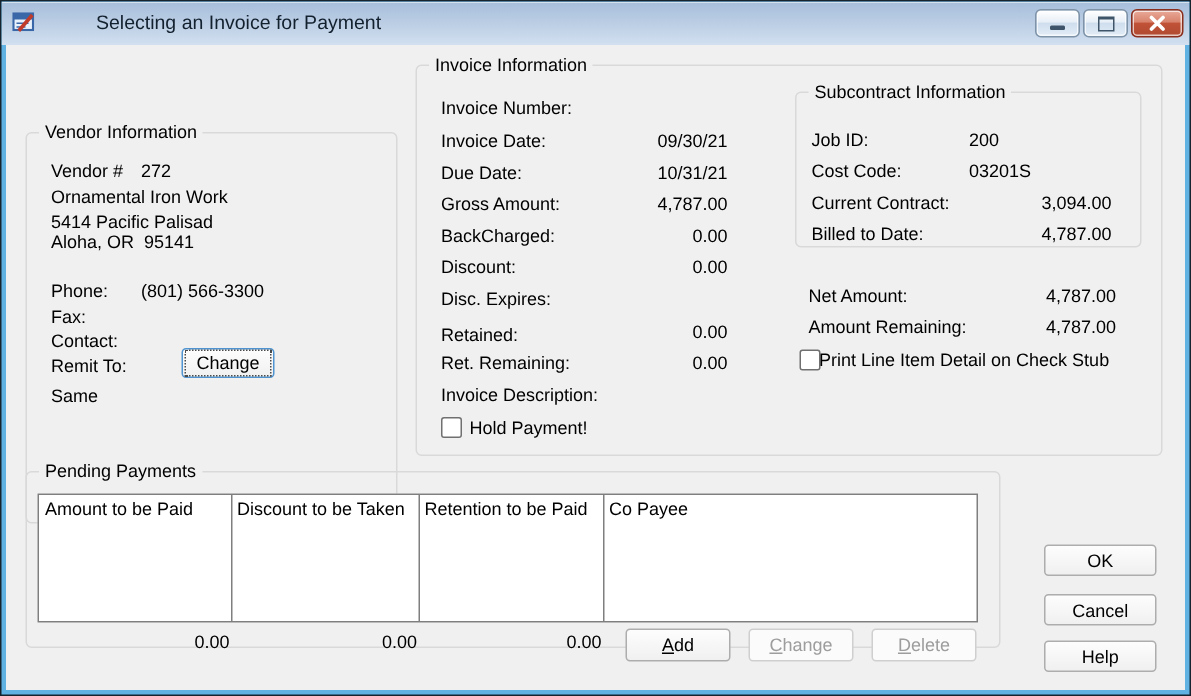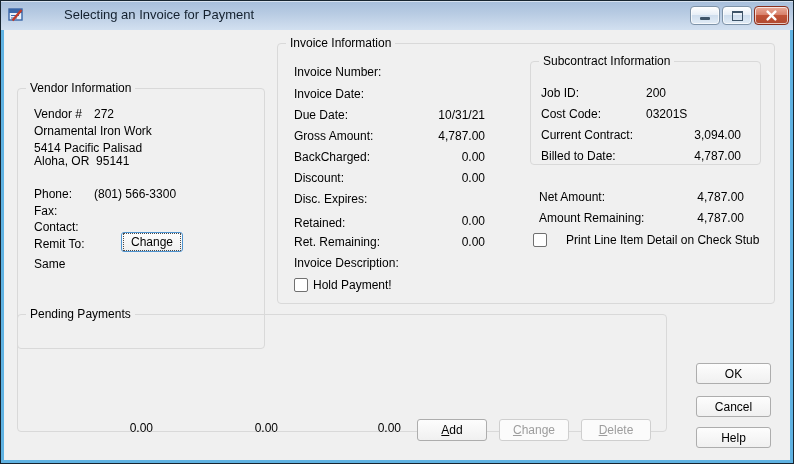--- a/index.html
+++ b/index.html
@@ -113,20 +113,21 @@
       </button>
       <span class="lbl" style="left:16px;top:168px;">Same</span>
     </div>
 
     <div class="group" style="left:273px;top:13px;width:498px;height:261px;">
       <span class="legend">Invoice Information</span>
 
       <span class="lbl" style="left:16px;top:21px;">Invoice Number:</span>
       <span class="valr" style="left:95px;top:21px;width:112px;"></span>
       <span class="lbl" style="left:16px;top:43px;">Invoice Date:</span>
+      <span class="valr" style="left:95px;top:43px;width:112px;">09/30/21</span>
       <span class="lbl" style="left:16px;top:64px;">Due Date:</span>
       <span class="valr" style="left:95px;top:64px;width:112px;">10/31/21</span>
       <span class="lbl" style="left:16px;top:85px;">Gross Amount:</span>
       <span class="valr" style="left:95px;top:85px;width:112px;">4,787.00</span>
       <span class="lbl" style="left:16px;top:106px;">BackCharged:</span>
       <span class="valr" style="left:95px;top:106px;width:112px;">0.00</span>
       <span class="lbl" style="left:16px;top:127px;">Discount:</span>
       <span class="valr" style="left:95px;top:127px;width:112px;">0.00</span>
       <span class="lbl" style="left:16px;top:148px;">Disc. Expires:</span>
       <span class="valr" style="left:95px;top:148px;width:112px;"></span>
@@ -150,26 +151,35 @@
         <span class="valr" style="left:110px;top:66px;width:100px;">3,094.00</span>
         <span class="lbl" style="left:10px;top:87px;">Billed to Date:</span>
         <span class="valr" style="left:110px;top:87px;width:100px;">4,787.00</span>
       </div>
 
       <span class="lbl" style="left:261px;top:146px;">Net Amount:</span>
       <span class="valr" style="left:366px;top:146px;width:100px;">4,787.00</span>
       <span class="lbl" style="left:261px;top:167px;">Amount Remaining:</span>
       <span class="valr" style="left:366px;top:167px;width:100px;">4,787.00</span>
       <span class="checkbox" style="left:255px;top:189px;"></span>
-      <span class="lbl" style="left:288px;top:189px;">Print Line Item Detail on Check Stub</span>
+      <span class="lbl" style="left:268px;top:189px;">Print Line Item Detail on Check Stub</span>
     </div>
 
     <div class="group" style="left:13px;top:284px;width:650px;height:118px;">
       <span class="legend">Pending Payments</span>
 
+      <div class="grid" style="left:7px;top:14px;width:627px;height:86px;">
+        <span class="hdr" style="left:4px;">Amount to be Paid</span>
+        <span class="hdr" style="left:132px;">Discount to be Taken</span>
+        <span class="hdr" style="left:257px;">Retention to be Paid</span>
+        <span class="hdr" style="left:380px;">Co Payee</span>
+        <span class="col-div" style="left:128px;"></span>
+        <span class="col-div" style="left:253px;"></span>
+        <span class="col-div" style="left:376px;"></span>
+      </div>
 
       <span class="valr" style="left:55px;top:106px;width:80px;">0.00</span>
       <span class="valr" style="left:180px;top:106px;width:80px;">0.00</span>
       <span class="valr" style="left:303px;top:106px;width:80px;">0.00</span>
 
       <button class="btn" style="left:399px;top:104px;width:70px;height:22px;">
         <span class="t"><u>A</u><span>dd</span></span>
       </button>
       <button class="btn disabled" style="left:481px;top:104px;width:70px;height:22px;">
         <span class="t"><u>C</u><span>hange</span></span>

